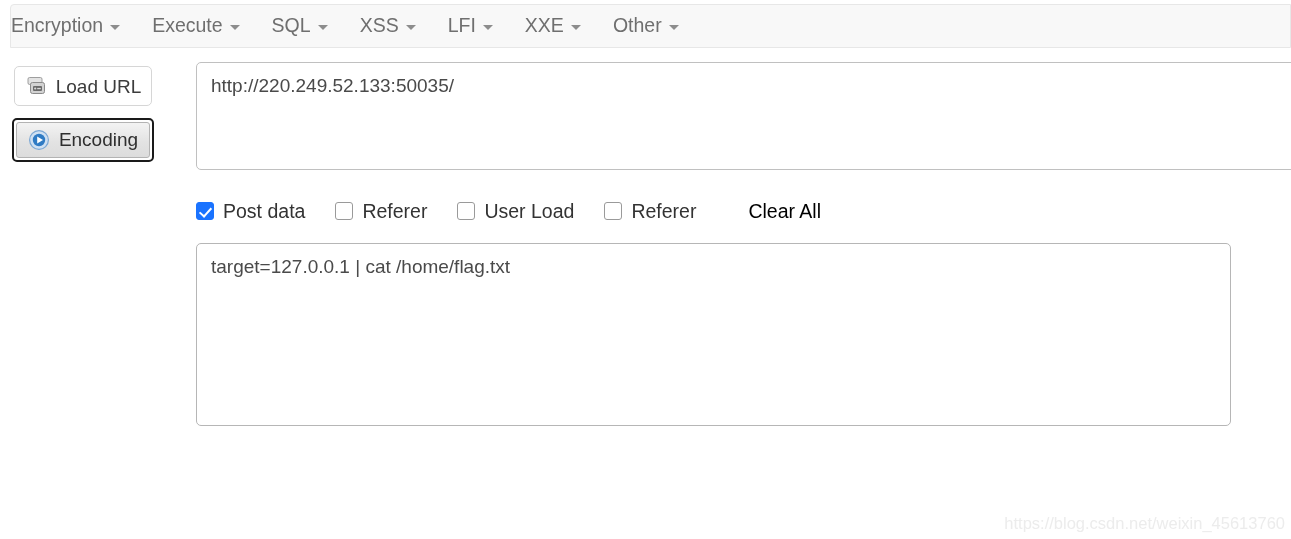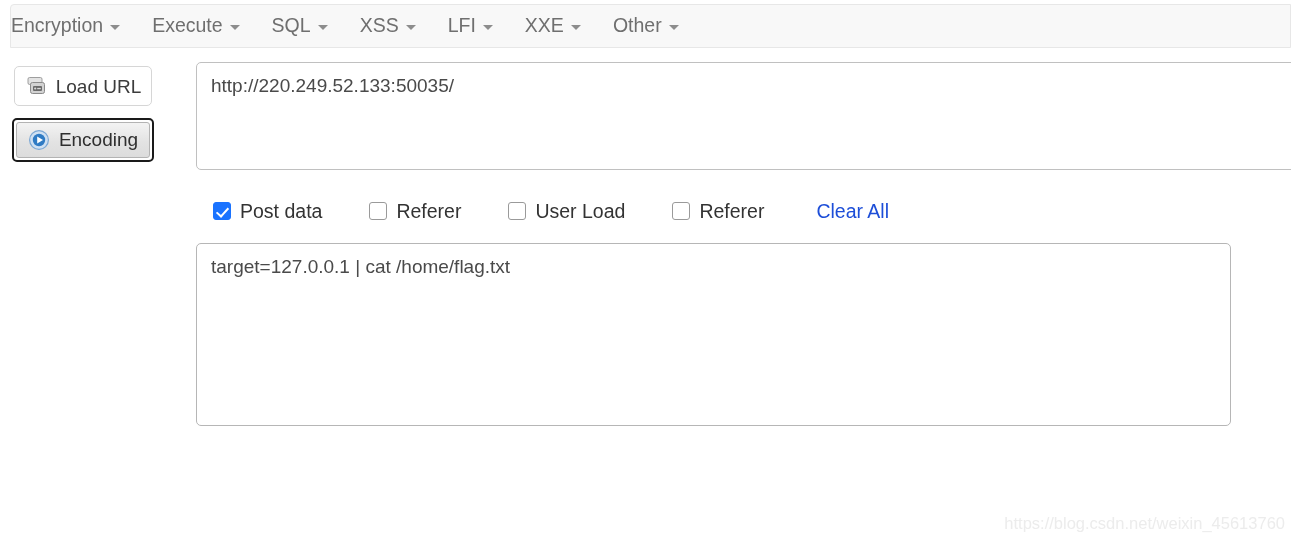--- a/index.html
+++ b/index.html
@@ -137,21 +137,20 @@
     font-size: 19.5px;
     color: #333333;
   }
   .opt {
     display: flex;
     align-items: center;
     gap: 9px;
     margin-right: 30px;
     cursor: pointer;
     white-space: nowrap;
-    margin-left: 17px;
   }
   .cbox {
     width: 18px;
     height: 18px;
     box-sizing: border-box;
     border: 1px solid #9a9a9a;
     border-radius: 3px;
     background: #ffffff;
     flex: 0 0 auto;
     position: relative;
@@ -165,21 +164,21 @@
     position: absolute;
     left: 5px;
     top: 1.5px;
     width: 5px;
     height: 10px;
     border: solid #ffffff;
     border-width: 0 2.2px 2.2px 0;
     transform: rotate(42deg);
   }
   #clear-all {
-    color: #1d4ed8;
+    color: #000000;
     font-size: 19.5px;
     margin-left: 22px;
     cursor: pointer;
     text-decoration: none;
     white-space: nowrap;
   }
 
   #postdata-field {
     position: absolute;
     left: 196px;

